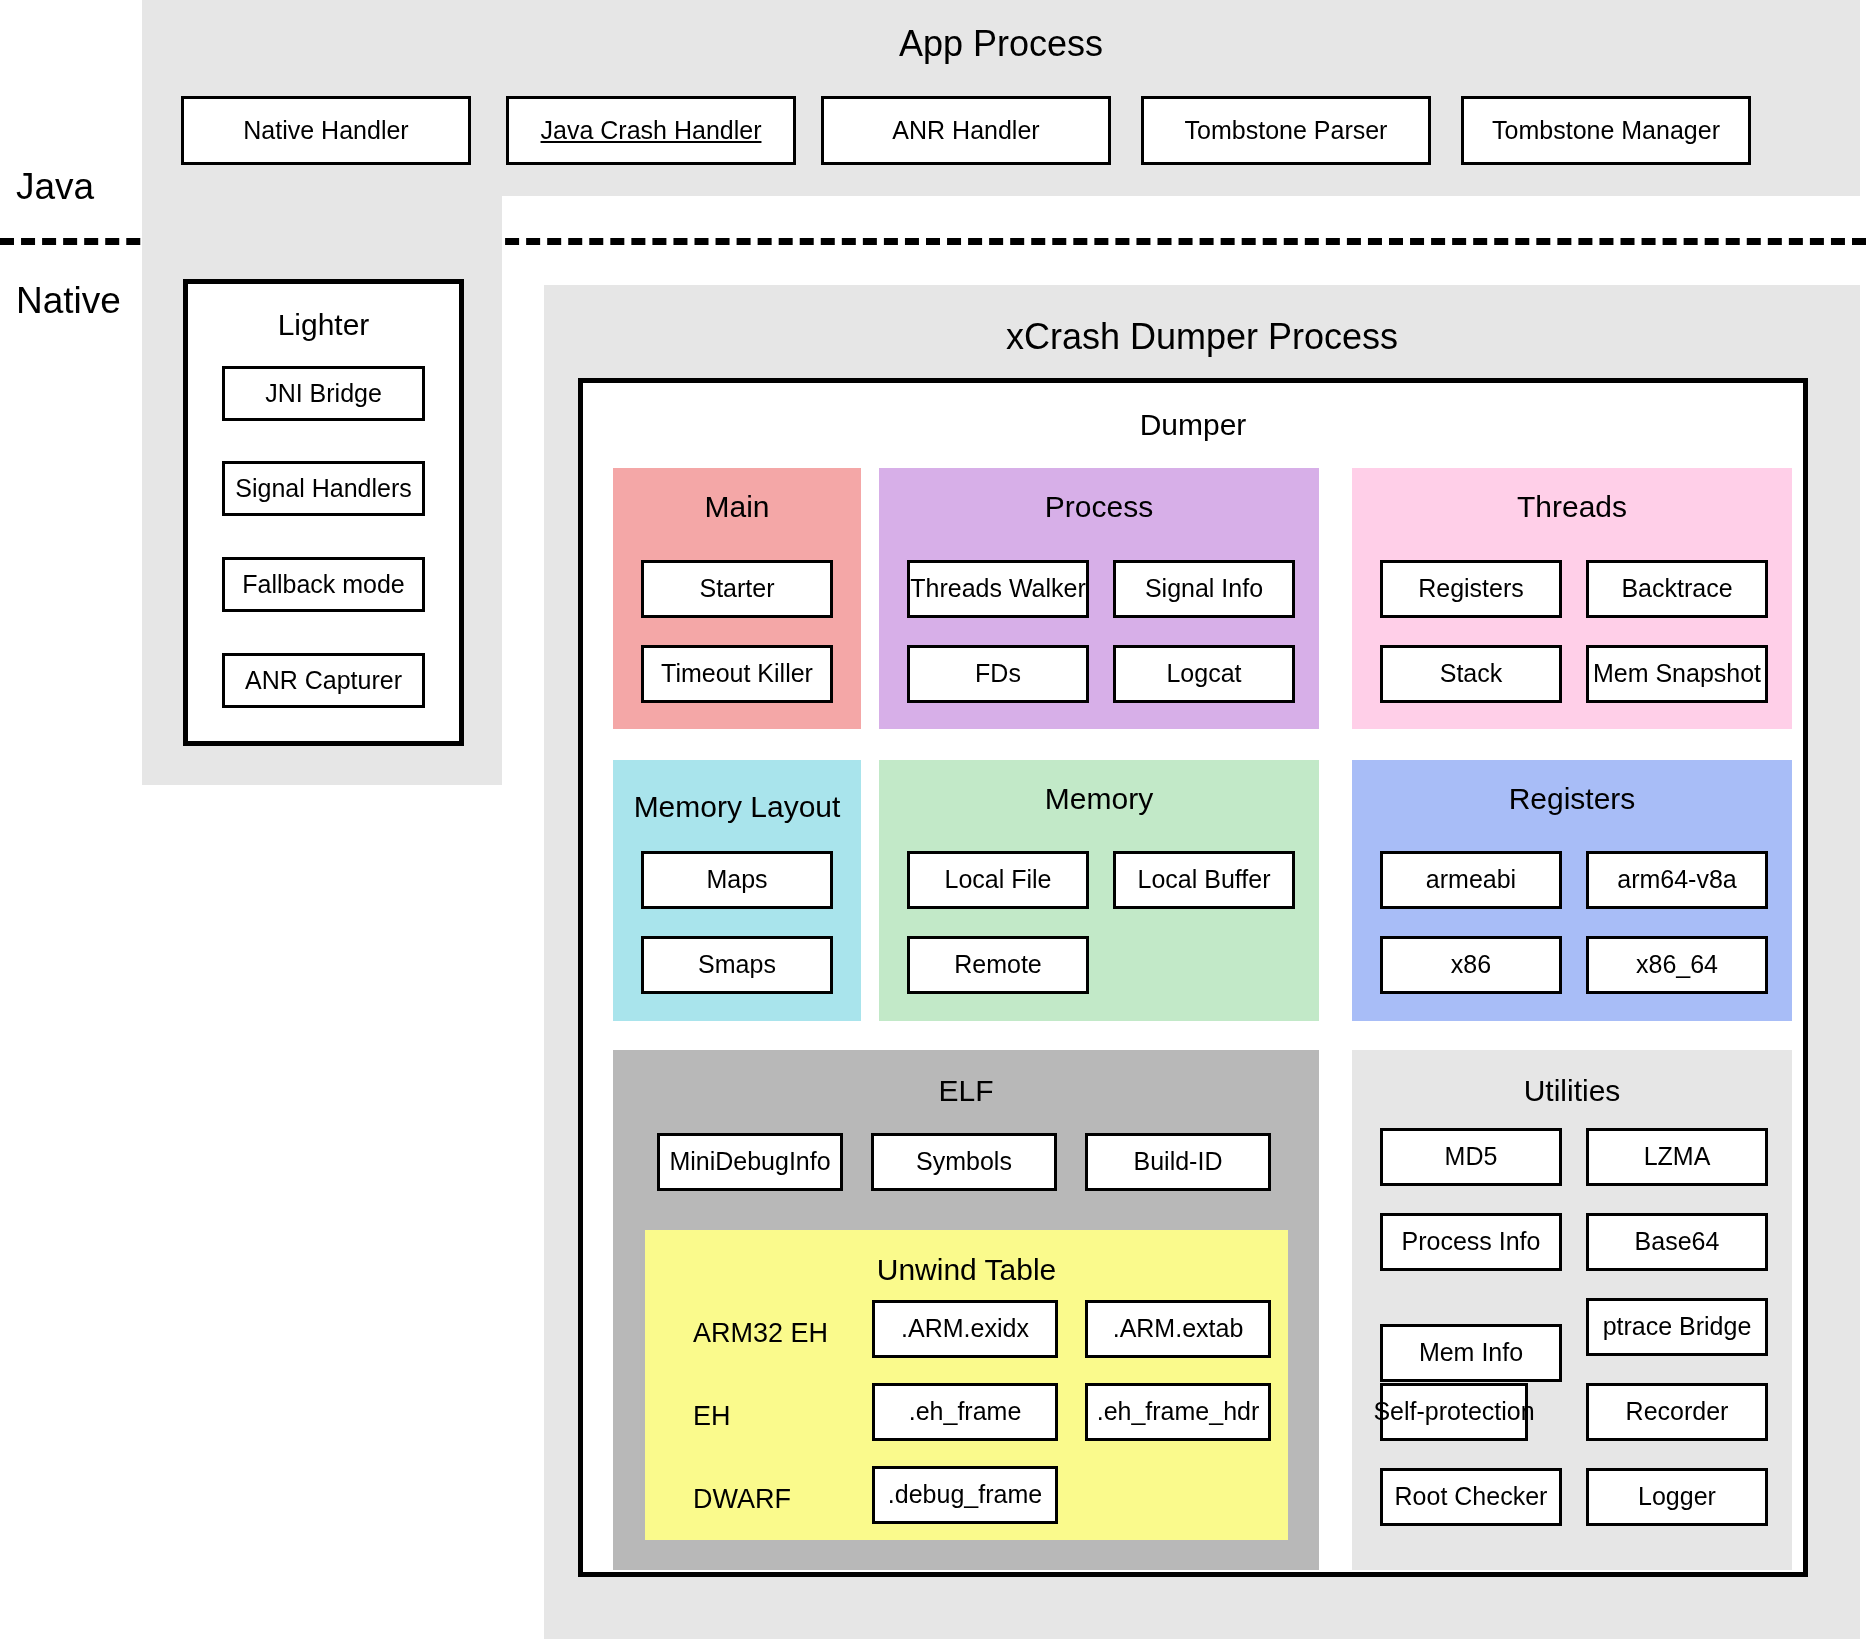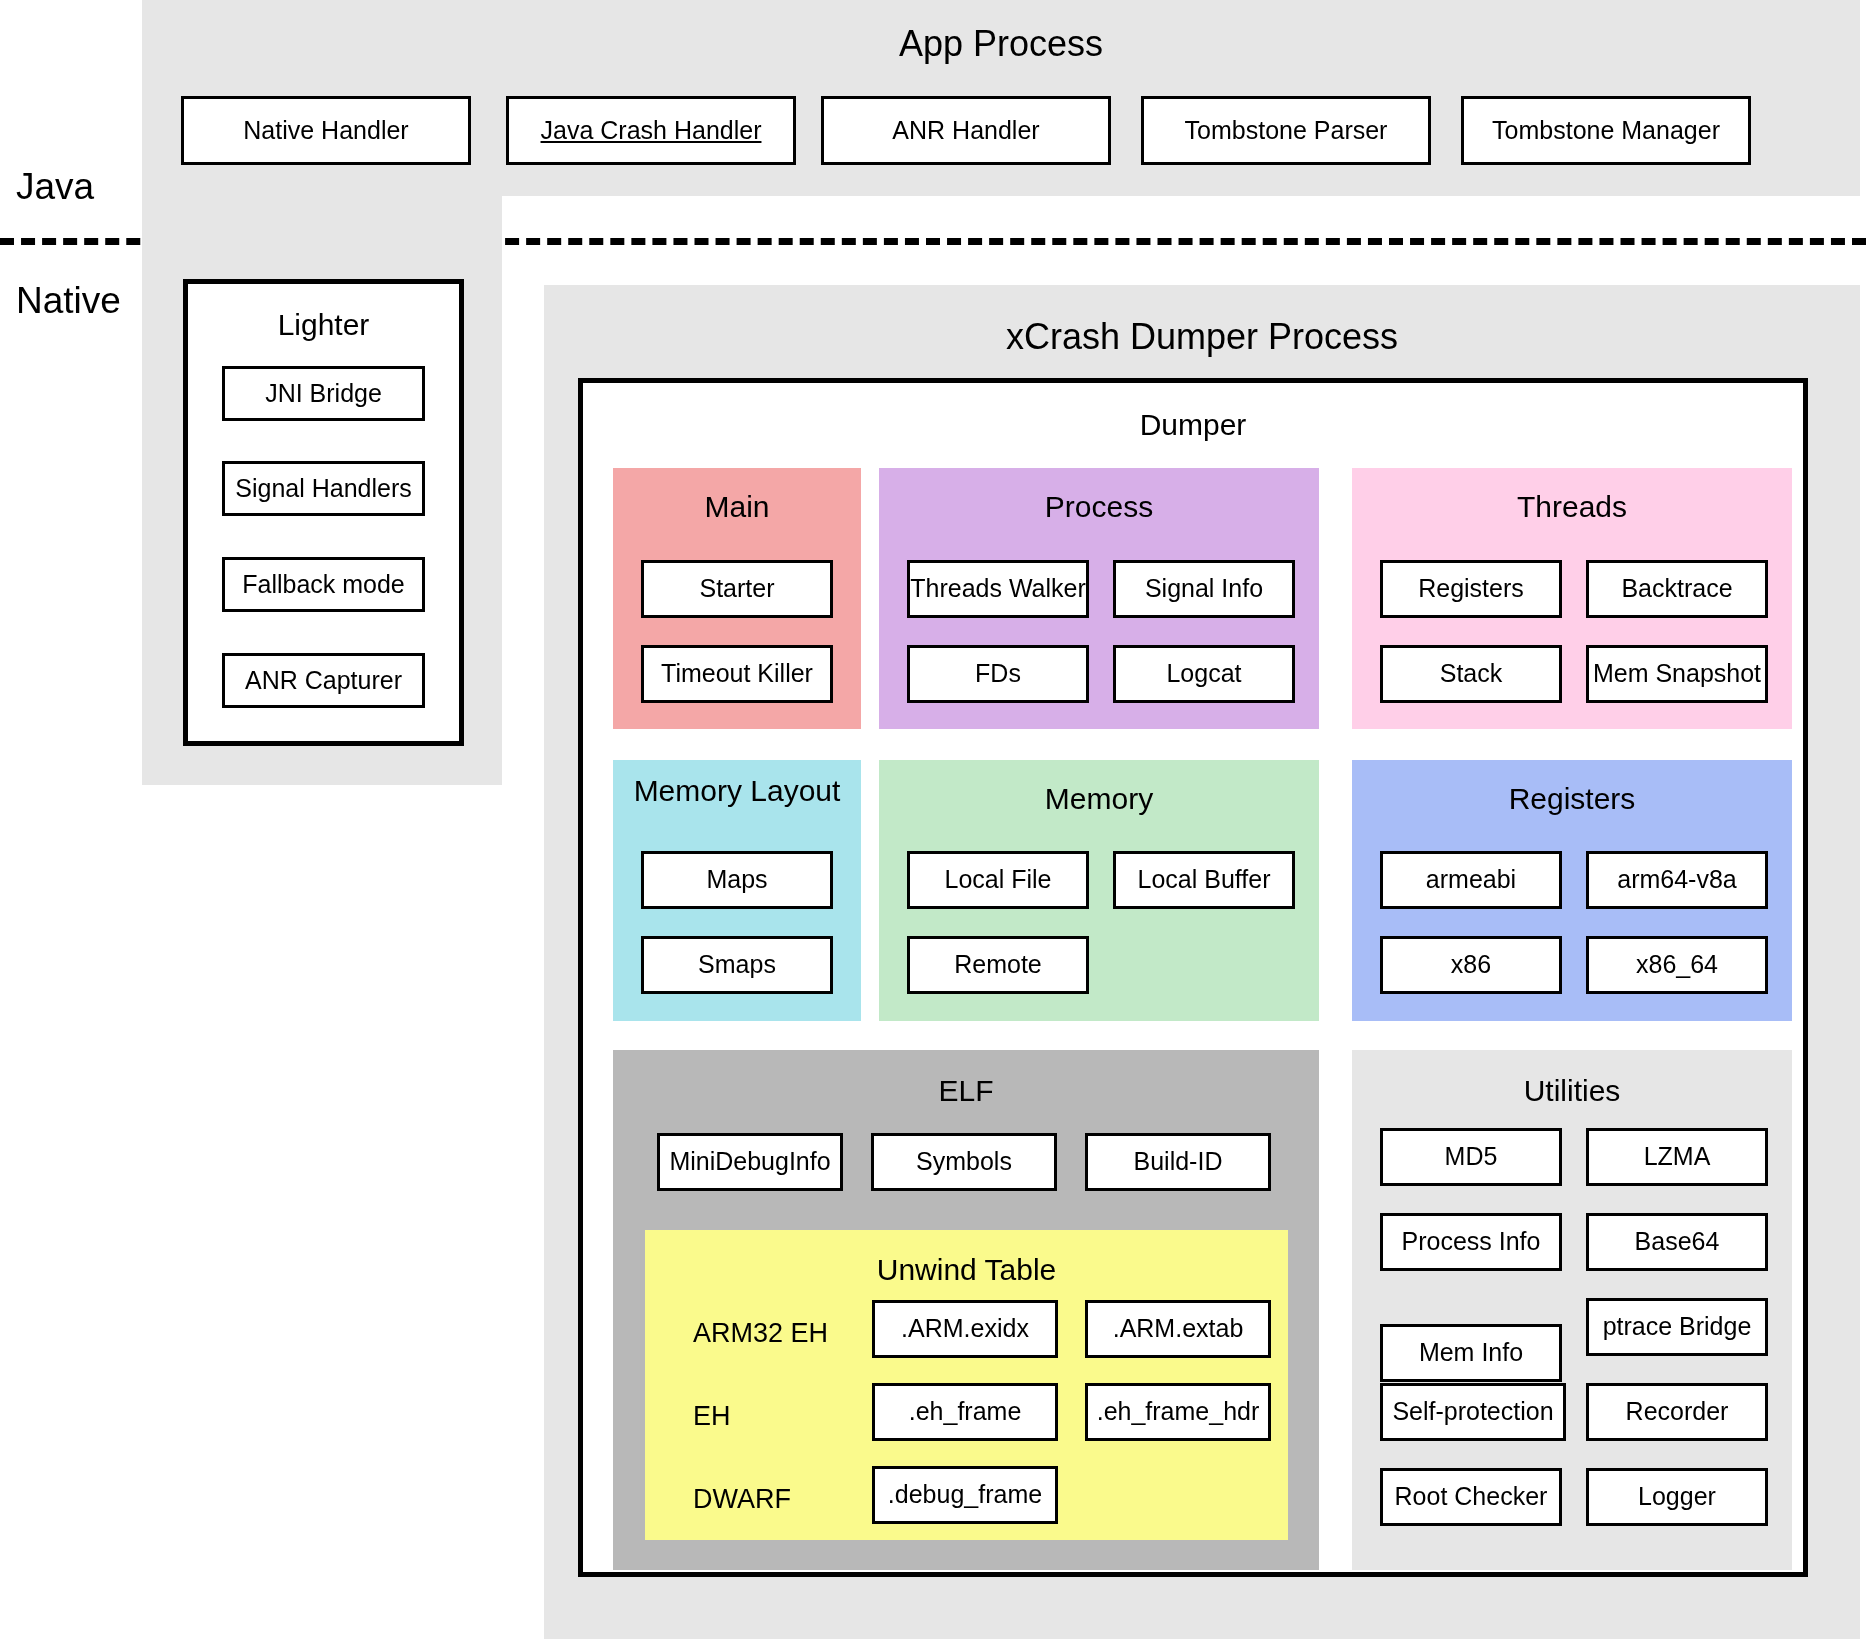--- a/index.html
+++ b/index.html
@@ -150,21 +150,21 @@
 
   <div class="abs panel" style="left:1352px; top:468px; width:440px; height:261px; background:#ffcfe8;">
     <div class="panel-title" style="top:24px;">Threads</div>
   </div>
   <div class="node" style="left:1380px; top:560px; width:182px; height:58px;">Registers</div>
   <div class="node" style="left:1586px; top:560px; width:182px; height:58px;">Backtrace</div>
   <div class="node" style="left:1380px; top:645px; width:182px; height:58px;">Stack</div>
   <div class="node" style="left:1586px; top:645px; width:182px; height:58px;">Mem Snapshot</div>
 
   <div class="abs panel" style="left:613px; top:760px; width:248px; height:261px; background:#a9e4ec;">
-    <div class="panel-title" style="top:16px;">Memory Layout</div>
+    <div class="panel-title" style="top:32px;">Memory Layout</div>
   </div>
   <div class="node" style="left:641px; top:851px; width:192px; height:58px;">Maps</div>
   <div class="node" style="left:641px; top:936px; width:192px; height:58px;">Smaps</div>
 
   <div class="abs panel" style="left:879px; top:760px; width:440px; height:261px; background:#c2e9c8;">
     <div class="panel-title" style="top:24px;">Memory</div>
   </div>
   <div class="node" style="left:907px; top:851px; width:182px; height:58px;">Local File</div>
   <div class="node" style="left:1113px; top:851px; width:182px; height:58px;">Local Buffer</div>
   <div class="node" style="left:907px; top:936px; width:182px; height:58px;">Remote</div>
@@ -201,18 +201,18 @@
 
   <div class="abs panel" style="left:1352px; top:1050px; width:440px; height:520px; background:#e6e6e6;">
     <div class="panel-title" style="top:26px;">Utilities</div>
   </div>
   <div class="node" style="left:1380px; top:1128px; width:182px; height:58px;">MD5</div>
   <div class="node" style="left:1586px; top:1128px; width:182px; height:58px;">LZMA</div>
   <div class="node" style="left:1380px; top:1213px; width:182px; height:58px;">Process Info</div>
   <div class="node" style="left:1586px; top:1213px; width:182px; height:58px;">Base64</div>
   <div class="node" style="left:1380px; top:1298px; width:182px; height:58px;margin-top:26px;">Mem Info</div>
   <div class="node" style="left:1586px; top:1298px; width:182px; height:58px;">ptrace Bridge</div>
-  <div class="node" style="left:1380px; top:1383px; width:186px; height:58px;">Self-protection</div>
+  <div class="node" style="left:1380px; top:1383px; width:148px; height:58px;">Self-protection</div>
   <div class="node" style="left:1586px; top:1383px; width:182px; height:58px;">Recorder</div>
   <div class="node" style="left:1380px; top:1468px; width:182px; height:58px;">Root Checker</div>
   <div class="node" style="left:1586px; top:1468px; width:182px; height:58px;">Logger</div>
 
 </div>
 
 </body></html>

